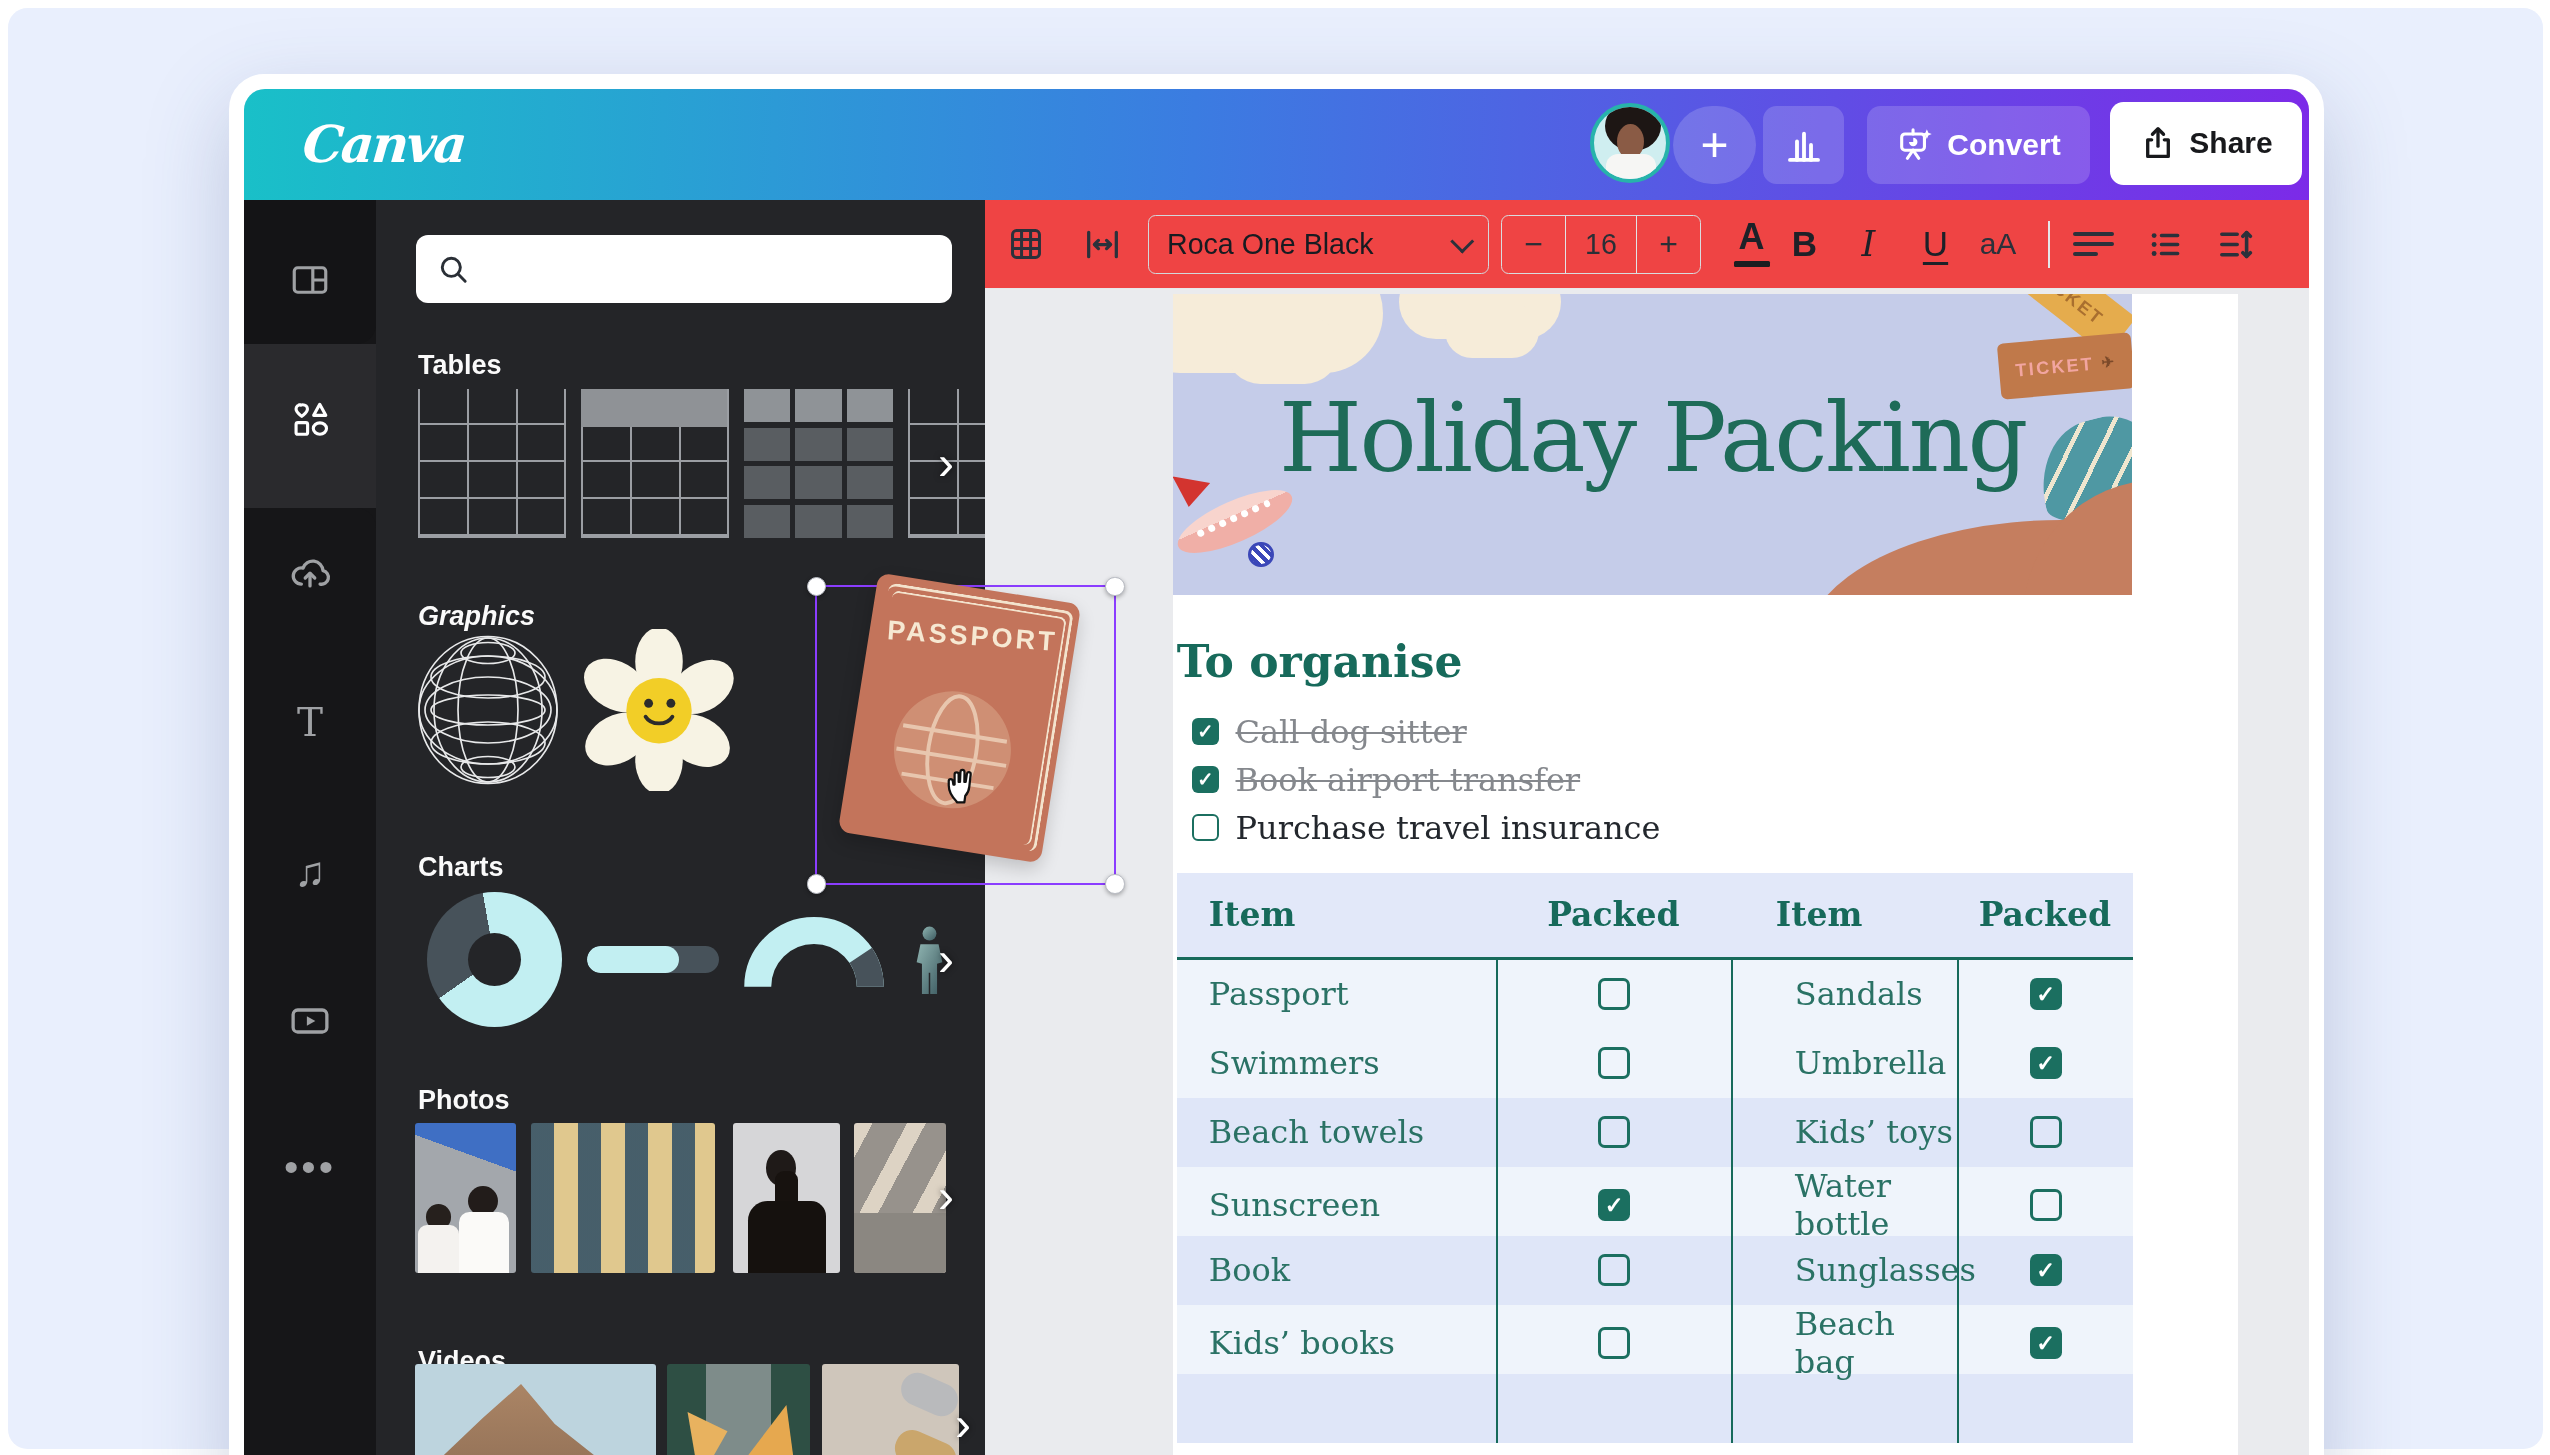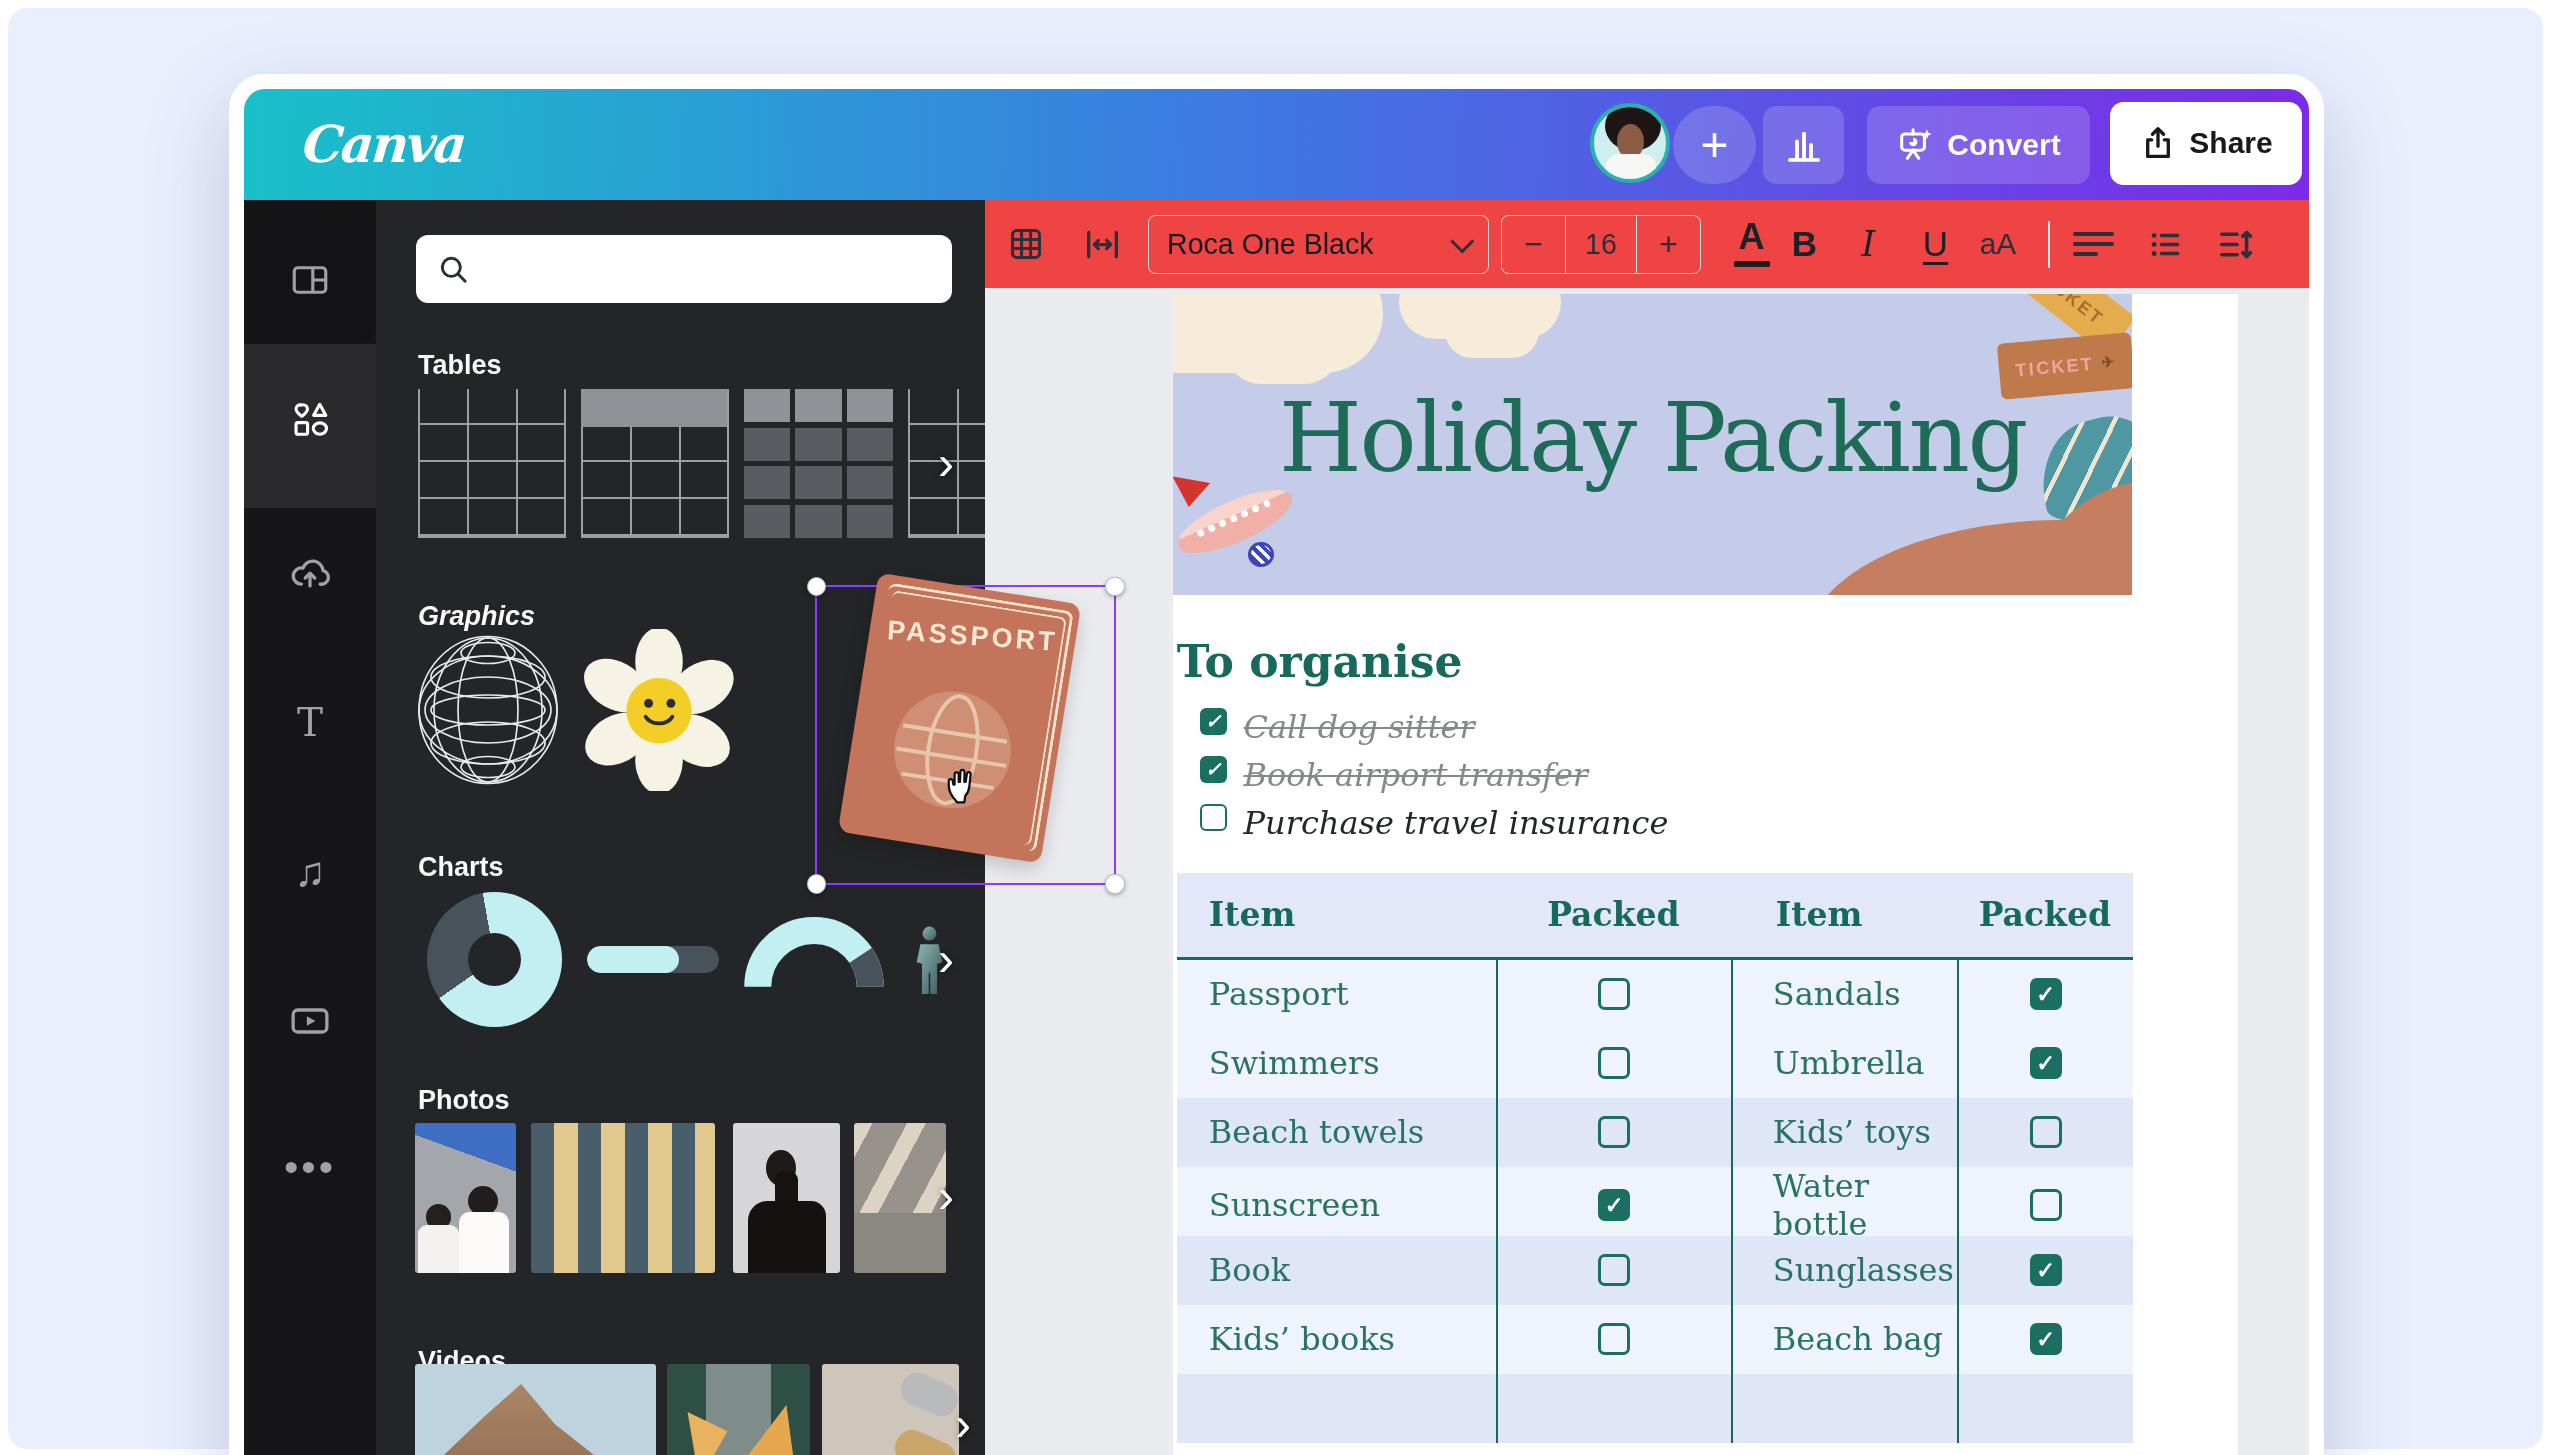--- a/index.html
+++ b/index.html
@@ -91,39 +91,39 @@
               background:linear-gradient(#f8d4cd 35%,#f0afa7 35%);transform:rotate(-24deg);}
   #plane-tail{position:absolute;left:1.5px;top:179px;width:36px;height:33px;background:#d3342f;
               clip-path:polygon(0 0,100% 40%,30% 100%);transform:rotate(-10deg);}
   #plane-windows{position:absolute;left:21px;top:220px;width:84px;height:7.5px;transform:rotate(-24deg);
                  display:flex;gap:5.3px;}
   #plane-windows i{width:6.8px;height:6.8px;border-radius:50%;background:#fff;}
   #plane-swirl{position:absolute;left:75px;top:248px;width:25.6px;height:25.6px;border-radius:50%;
                border:3px solid #3b47b8;background:repeating-linear-gradient(45deg,#fff 0 3.8px,#3b47b8 3.8px 7.5px);box-sizing:border-box;}
   #organise-heading{position:absolute;left:3.8px;top:342px;font-family:"DejaVu Serif",serif;
                     font-weight:700;font-size:44px;color:#176a5b;}
-  .todo-row{position:absolute;left:27px;height:48px;display:flex;gap:16.5px;font-style:italic;}
+  .todo-row{position:absolute;left:19px;height:48px;display:flex;align-items:center;gap:16.5px;}
   .todo-check{width:27px;height:27px;border-radius:6px;box-sizing:border-box;flex:0 0 auto;}
   .todo-check.checked{background:#1b6f60;color:#fff;display:flex;align-items:center;justify-content:center;}
   .todo-check.checked::after{content:"✓";font-size:19.5px;font-weight:700;}
   .todo-check.unchecked{border:2.3px solid #1b6f60;background:transparent;}
   .todo-label{font-family:"DejaVu Serif",serif;font-size:32px;color:#23272d;}
   .todo-label.struck{color:#85888d;text-decoration:line-through;text-decoration-thickness:2.3px;}
   
   #packing-table{position:absolute;left:3.8px;top:579px;width:956px;}
   .pt-head{display:grid;grid-template-columns:319px 235px 226px 176px;height:84px;background:#e2e8f9;
            border-bottom:3px solid #176a5b;align-items:center;
            font-family:"DejaVu Serif",serif;font-weight:700;font-size:33px;color:#176a5b;}
   .pt-row{display:grid;grid-template-columns:319px 235px 226px 176px;height:69px;align-items:center;}
   .pt-row.r-light{background:#eff4fb;}
   .pt-row.r-tint{background:#dfe6f8;}
   .pt-cell{height:100%;display:flex;align-items:center;box-sizing:border-box;
            font-family:"DejaVu Serif",serif;font-size:32px;color:#2a7265;}
   .pt-cell.item1{padding-left:32px;}
-  .pt-cell.item2{padding-left:40px;}
+  .pt-cell.item2{padding-left:62px;}
   .pt-cell.packed{justify-content:center;}
   .pt-row .pt-cell.b{border-left:2.3px solid #176a5b;}
   .hd1{padding-left:32px;}
   .hd3{padding-left:45px;}
   .hdc{text-align:center;justify-content:center;display:flex;}
   .tcheck{width:32px;height:32px;border-radius:6.8px;box-sizing:border-box;}
   .tcheck.checked{background:#1b6f60;display:flex;align-items:center;justify-content:center;color:#fff;}
   .tcheck.checked::after{content:"✓";font-size:22.6px;font-weight:700;}
   .tcheck.unchecked{border:3px solid #1b6f60;background:transparent;}
   

